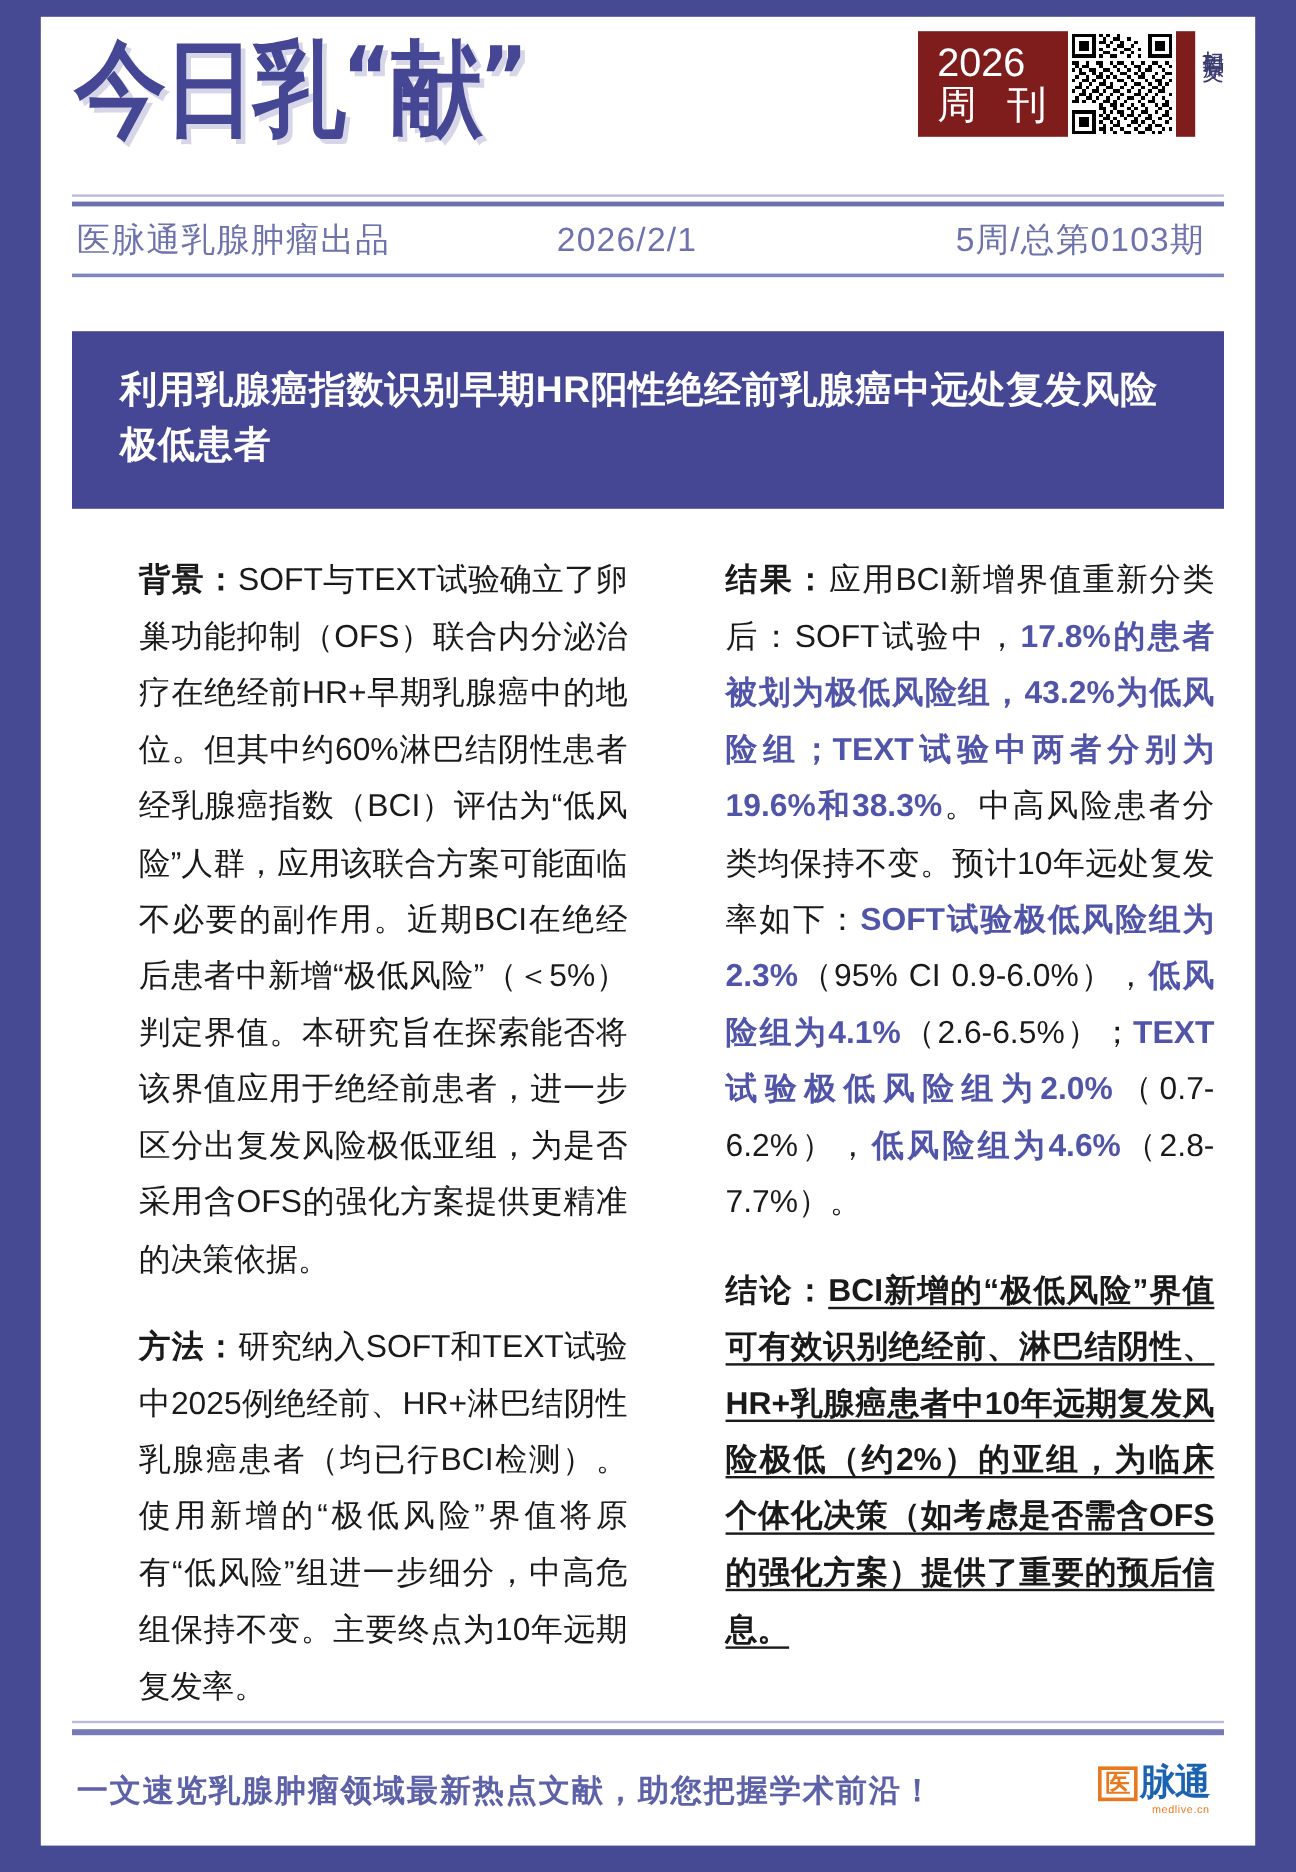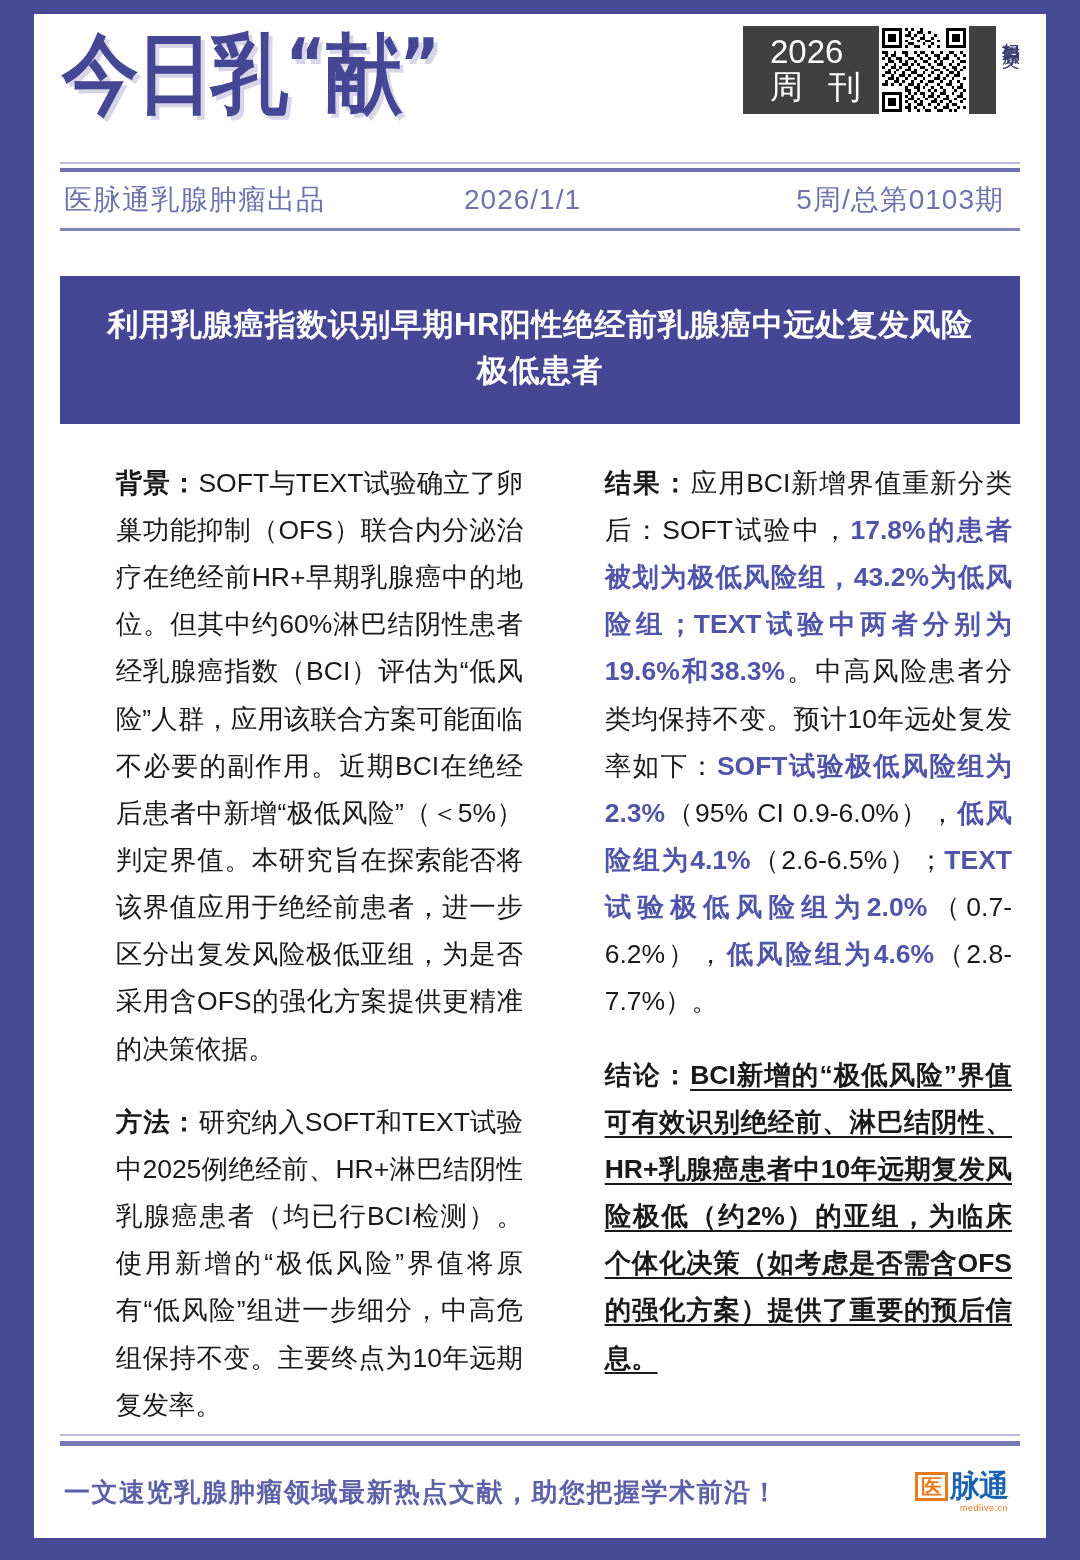--- a/index.html
+++ b/index.html
@@ -52,22 +52,22 @@
   }
 
   .qr-block {
     position: absolute;
     right: 26px;
     top: 12px;
     display: flex;
     align-items: stretch;
   }
   .qr-card {
-    background: #404040;
-    padding: 8px 27px;
+    background: #7f1d1d;
+    padding: 8px 16px;
     display: flex;
     align-items: center;
     gap: 10px;
     height: 88px;
     box-sizing: border-box;
   }
   .qr-year {
     color: #ffffff;
     display: flex;
     flex-direction: column;
@@ -131,21 +131,21 @@
   }
   .meta-source { width: 400px; }
   .meta-date   { width: 300px; }
   .meta-issue  { flex: 1; text-align: right; padding-right: 12px; }
 
   
   .title-banner {
     margin: 45px 26px 0 26px;
     background: #454694;
     color: #ffffff;
-    text-align: center;
+    text-align: left;
     padding: 26px 40px 30px 40px;
     box-sizing: border-box;
     font-size: 31px;
     font-weight: bold;
     line-height: 1.48;
     letter-spacing: 0.5px;
   }
 
   
   .columns {
@@ -469,21 +469,21 @@
       </div>
       <div class="qr-side">扫码看原文</div>
     </div>
   </div>
 
   <div class="rule-thin"></div>
   <div class="rule-thick"></div>
 
   <div class="meta-row">
     <div class="meta-source">医脉通乳腺肿瘤出品</div>
-    <div class="meta-date">2026/1/1</div>
+    <div class="meta-date">2026/2/1</div>
     <div class="meta-issue">5周/总第0103期</div>
   </div>
 
   <div class="rule-bottom"></div>
 
   <div class="title-banner">利用乳腺癌指数识别早期HR阳性绝经前乳腺癌中远处复发风险极低患者</div>
 
   <div class="columns">
 
     <div class="col">

